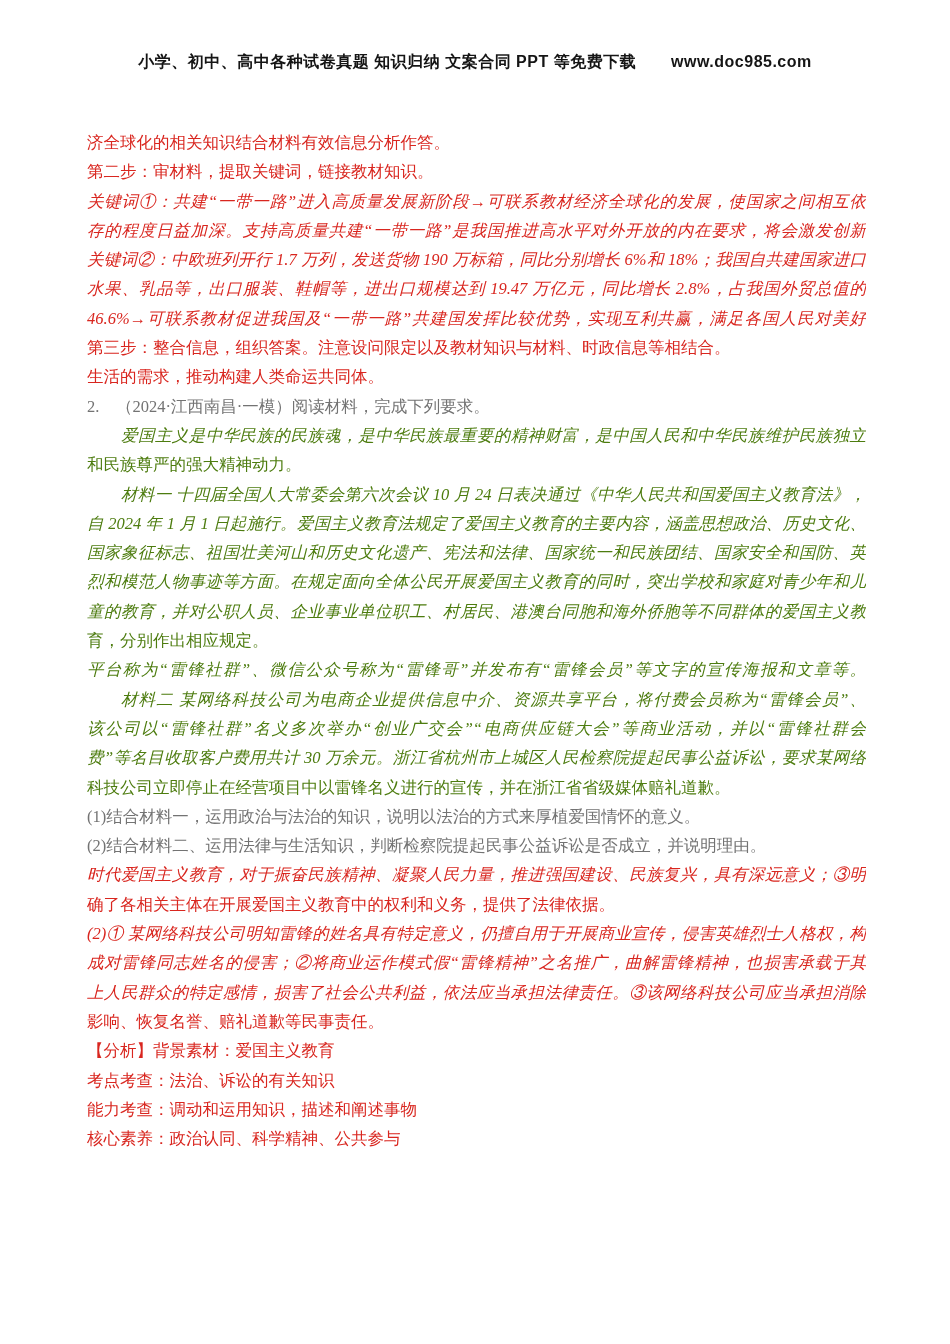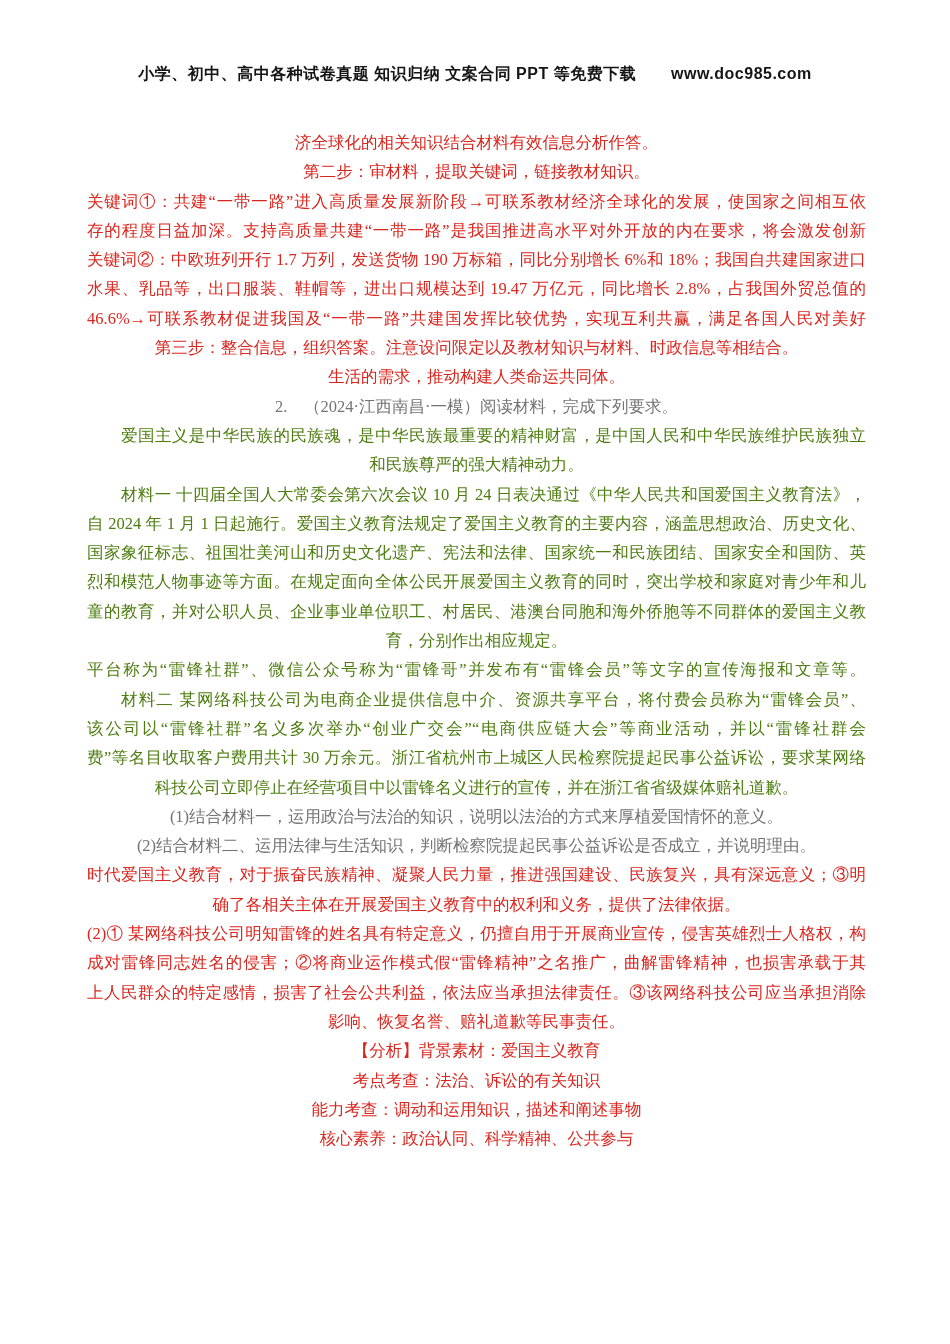--- a/index.html
+++ b/index.html
@@ -20,46 +20,46 @@
     top: 52px;
     left: 0;
     width: 100%;
     text-align: center;
     font-family: "Liberation Sans", sans-serif;
     font-size: 16px;
     font-weight: 600;
     color: #151515;
     letter-spacing: 0.5px;
     white-space: nowrap;
-    margin-top: 12px;
   }
   .page-header .header-url {
     display: inline-block;
     margin-left: 30px;
     font-weight: 700;
   }
   .doc-body {
     position: absolute;
     top: 128px;
     left: 87px;
     width: 779px;
     font-size: 16.5px;
     color: #1f1f1f;
   }
   .line {
     height: 29.3px;
     line-height: 29.3px;
     overflow: hidden;
     white-space: nowrap;
-    text-align: center;
+    text-align: left;
   }
   .line.fill {
     white-space: normal;
     text-align: justify;
     text-align-last: justify;
+    font-style: italic;
   }
   .line.indent {
     padding-left: 34px;
   }
   .line.red  { color: #d9261f; }
   .line.song { color: #737373; font-style: normal; }
   .line.kai  { color: #4d7c0f; }
 </style>
 </head>
 <body>

